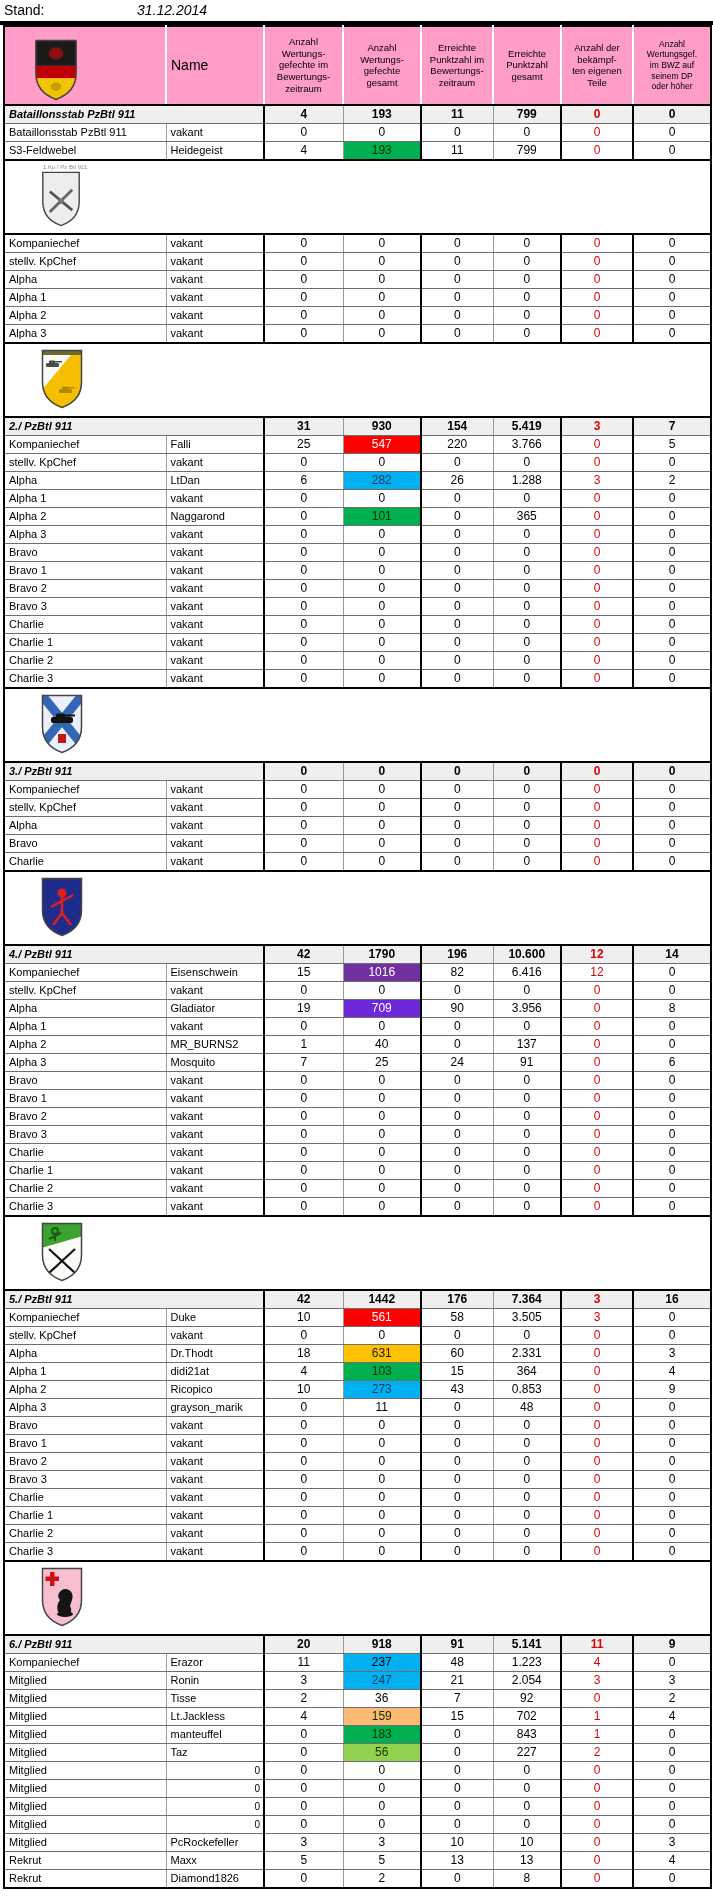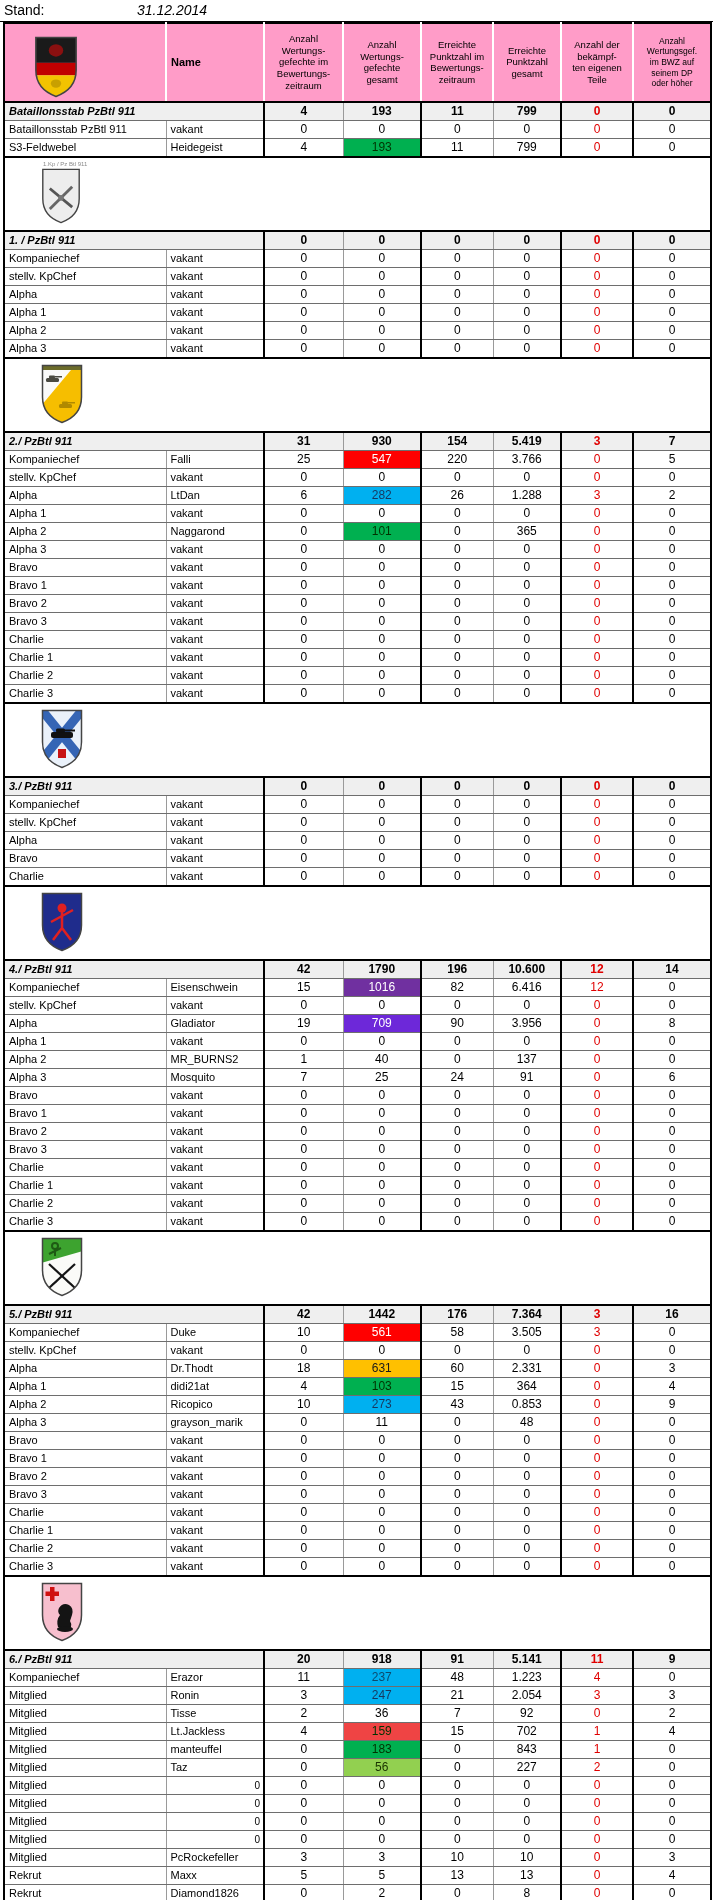--- a/index.html
+++ b/index.html
@@ -1,34 +1,34 @@
 <!DOCTYPE html>
 <html><head>
 <meta charset="utf-8">
 <style>
   html,body{margin:0;padding:0;background:#fff;}
   .page{width:713px;height:1900px;position:relative;background:#fff;
         font-family:"Liberation Sans", sans-serif;color:#000;overflow:hidden;}
-  .stand{height:21px;position:relative;border-bottom:1px solid #000000;}
+  .stand{height:21px;position:relative;border-bottom:4px solid #000000;}
   .stand-label{position:absolute;left:4px;top:2px;font-size:14px;}
   .stand-date{position:absolute;left:137px;top:2px;font-size:14px;font-style:italic;}
 
   table{border-collapse:collapse;table-layout:fixed;width:707px;margin-left:3px;
         border:2.5px solid #000;}
   td{padding:0;overflow:hidden;white-space:nowrap;vertical-align:middle;
      border-right:1px solid #9a9a9a;border-bottom:1px solid #6e6e6e;}
   td.c2,td.c4,td.c5,td.name,td.title{border-right:2px solid #000;}
   td.c6{border-right:none;}
 
   
   .cols td{background:#FF9CC8;border-right:2px solid #fff;border-bottom:2.5px solid #000;
            height:74px;font-size:9.5px;line-height:1.25;text-align:center;
            white-space:pre-line;}
   .cols td:last-child{border-right:none;font-size:8.5px;}
-  .cols td.namehead{text-align:left;padding-left:4px;font-size:11px;white-space:nowrap;font-weight:bold;}
+  .cols td.namehead{text-align:left;padding-left:4px;font-size:14px;white-space:nowrap;}
   .cols td.crest-cell{text-align:left;}
   .crest-wrap{display:inline-block;margin-left:24px;vertical-align:middle;}
 
   
   .sec-head td{background:#EFEFEF;border-top:2.5px solid #000;font-weight:bold;height:17px;}
   .sec-head td.title{font-style:italic;text-align:left;padding-left:4px;font-size:11px;}
 
   
   .mem td{height:17px;}
   .num{text-align:center;font-size:12px;}
@@ -150,29 +150,20 @@
     <g clip-path="url(#clip-kp1-crest-icon)">
                   <rect width="42" height="60" fill="#EDEDED"></rect>
      <line x1="9" y1="22" x2="33" y2="42" stroke="#555" stroke-width="3"></line>
      <line x1="33" y1="20" x2="9" y2="44" stroke="#666" stroke-width="3"></line>
      <circle cx="21" cy="32" r="3" fill="#777"></circle>
                 </g>
     <path d="M1.5 1.5 H40.5 V33 Q40.5 51.5 21 58.5 Q1.5 51.5 1.5 33 Z" fill="none" stroke="#444" stroke-width="1.5"></path>
               </svg></div>
       </td>
         </tr>
-        <tr class="sec-head">
-    <td colspan="2" class="title">1. / PzBtl 911</td>
-          <td class="num tot c1">0</td>
-          <td class="num tot c2">0</td>
-          <td class="num tot c3">0</td>
-          <td class="num tot c4">0</td>
-          <td class="num tot c5">0</td>
-          <td class="num tot c6">0</td>
-        </tr>
         <tr class="mem">
       <td class="role">Kompaniechef</td>
       <td class="name">vakant</td>
           <td class="num c1">0</td>
           <td class="num c2">0</td>
           <td class="num c3">0</td>
           <td class="num c4">0</td>
           <td class="num c5">0</td>
           <td class="num c6">0</td>
         </tr>
@@ -854,21 +845,21 @@
           <td class="num tot c2">918</td>
           <td class="num tot c3">91</td>
           <td class="num tot c4">5.141</td>
           <td class="num tot c5">11</td>
           <td class="num tot c6">9</td>
         </tr>
         <tr class="mem">
       <td class="role">Kompaniechef</td>
       <td class="name">Erazor</td>
           <td class="num c1">11</td>
-          <td class="num c2" style="background:#00B0F0;color:#0c4a6e">237</td>
+          <td class="num c2" style="background:#00B0F0;color:#000000">237</td>
           <td class="num c3">48</td>
           <td class="num c4">1.223</td>
           <td class="num c5">4</td>
           <td class="num c6">0</td>
         </tr>
         <tr class="mem">
       <td class="role">Mitglied</td>
       <td class="name">Ronin</td>
           <td class="num c1">3</td>
           <td class="num c2" style="background:#00B0F0;color:#17375E">247</td>
@@ -884,21 +875,21 @@
           <td class="num c2">36</td>
           <td class="num c3">7</td>
           <td class="num c4">92</td>
           <td class="num c5">0</td>
           <td class="num c6">2</td>
         </tr>
         <tr class="mem">
       <td class="role">Mitglied</td>
       <td class="name">Lt.Jackless</td>
           <td class="num c1">4</td>
-          <td class="num c2" style="background:#ef4444;color:#003300">159</td>
+          <td class="num c2" style="background:#fdba74;color:#003300">159</td>
           <td class="num c3">15</td>
           <td class="num c4">702</td>
           <td class="num c5">1</td>
           <td class="num c6">4</td>
         </tr>
         <tr class="mem">
       <td class="role">Mitglied</td>
       <td class="name">manteuffel</td>
           <td class="num c1">0</td>
           <td class="num c2" style="background:#00B050;color:#003300">183</td>

